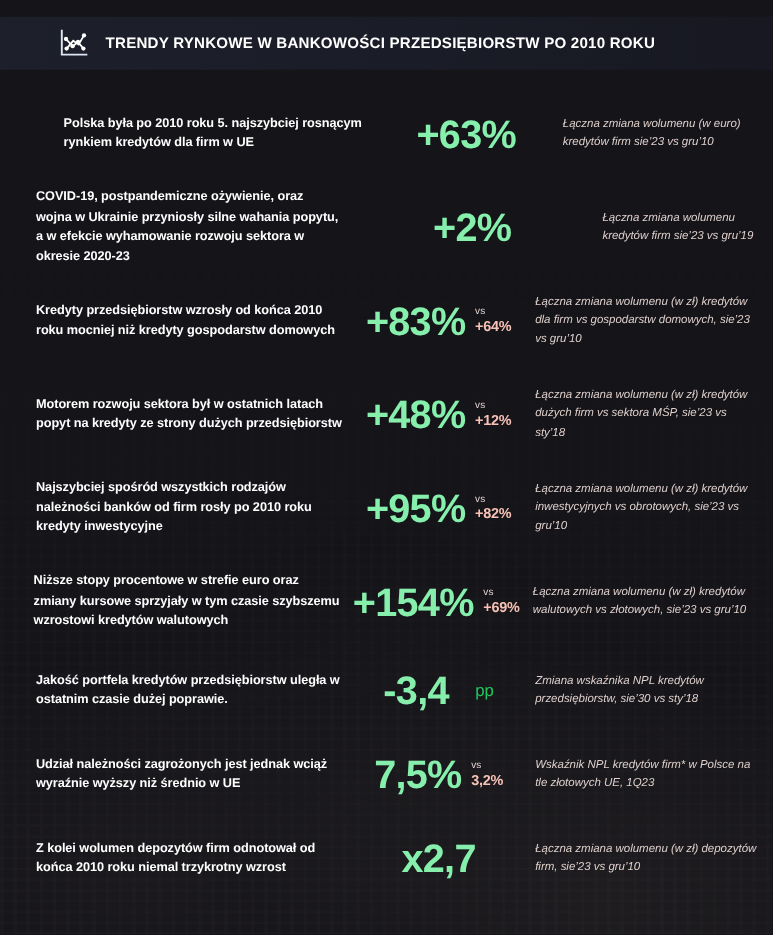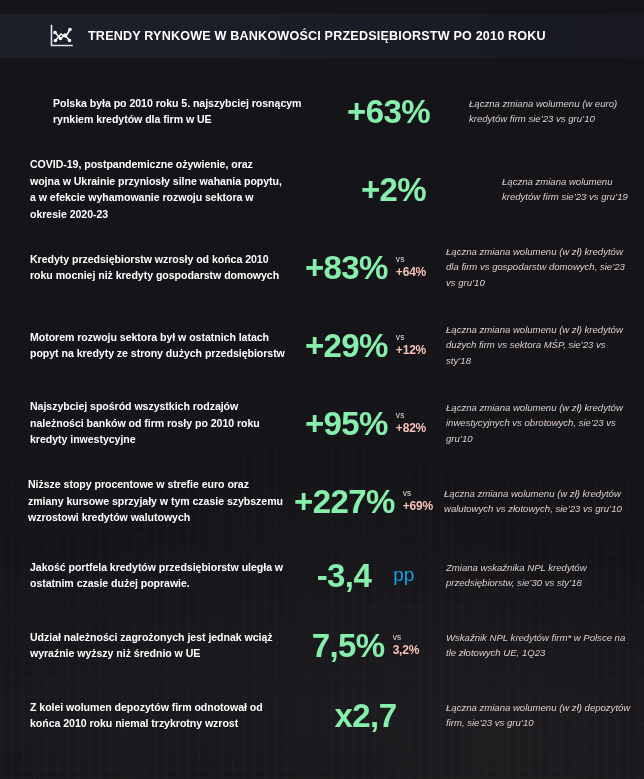--- a/index.html
+++ b/index.html
@@ -95,22 +95,22 @@
   }
   .value-main {
     color: #86efac;
     font-size: 33px;
     font-weight: bold;
     line-height: 1;
     letter-spacing: -0.6px;
     white-space: nowrap;
   }
   .value-unit {
-    color: #0ea5e9;
-    font-size: 19px;
+    color: #22c55e;
+    font-size: 14px;
     font-weight: normal;
     margin-left: 22px;
     letter-spacing: 0px;
   }
   .value-compare {
     margin-left: 8px;
     display: flex;
     flex-direction: column;
     align-items: flex-start;
     justify-content: center;
@@ -226,21 +226,21 @@
             <span class="vs-label">vs</span>
             <span class="vs-value">+64%</span>
           </span>
         </div>
         <div class="col-desc">Łączna zmiana wolumenu (w zł) kredytów dla firm vs gospodarstw domowych, sie’23 vs gru’10</div>
       </div>
 
       <div class="row" style="height:78px;">
         <div class="col-text">Motorem rozwoju sektora był w ostatnich latach popyt na kredyty ze strony dużych przedsiębiorstw</div>
         <div class="col-value">
-          <span class="value-main">+29%</span>
+          <span class="value-main">+48%</span>
           <span class="value-compare">
             <span class="vs-label">vs</span>
             <span class="vs-value">+12%</span>
           </span>
         </div>
         <div class="col-desc">Łączna zmiana wolumenu (w zł) kredytów dużych firm vs sektora MŚP, sie’23 vs sty’18</div>
       </div>
 
       <div class="row" style="height:78px;">
         <div class="col-text">Najszybciej spośród wszystkich rodzajów należności banków od firm rosły po 2010 roku kredyty inwestycyjne</div>
@@ -250,21 +250,21 @@
             <span class="vs-label">vs</span>
             <span class="vs-value">+82%</span>
           </span>
         </div>
         <div class="col-desc">Łączna zmiana wolumenu (w zł) kredytów inwestycyjnych vs obrotowych, sie’23 vs gru’10</div>
       </div>
 
       <div class="row" style="height:78px;padding-left:28px;">
         <div class="col-text">Niższe stopy procentowe w strefie euro oraz zmiany kursowe sprzyjały w tym czasie szybszemu wzrostowi kredytów walutowych</div>
         <div class="col-value">
-          <span class="value-main">+227%</span>
+          <span class="value-main">+154%</span>
           <span class="value-compare">
             <span class="vs-label">vs</span>
             <span class="vs-value">+69%</span>
           </span>
         </div>
         <div class="col-desc">Łączna zmiana wolumenu (w zł) kredytów walutowych vs złotowych, sie’23 vs gru’10</div>
       </div>
 
       <div class="row" style="height:70px;">
         <div class="col-text">Jakość portfela kredytów przedsiębiorstw uległa w ostatnim czasie dużej poprawie.</div>

